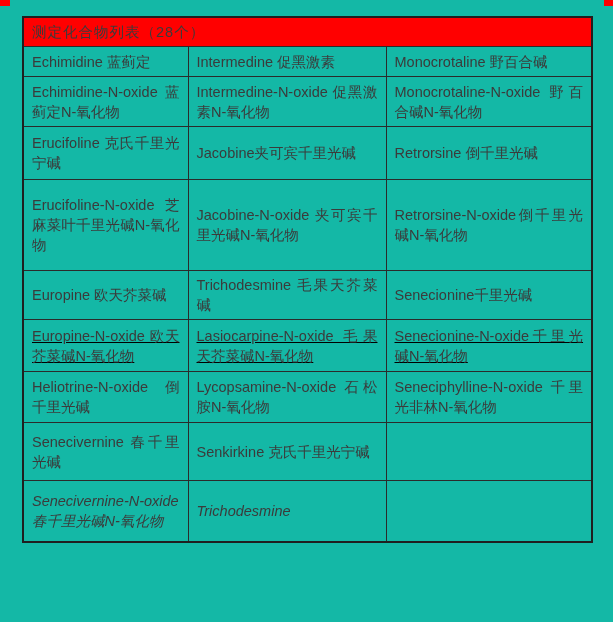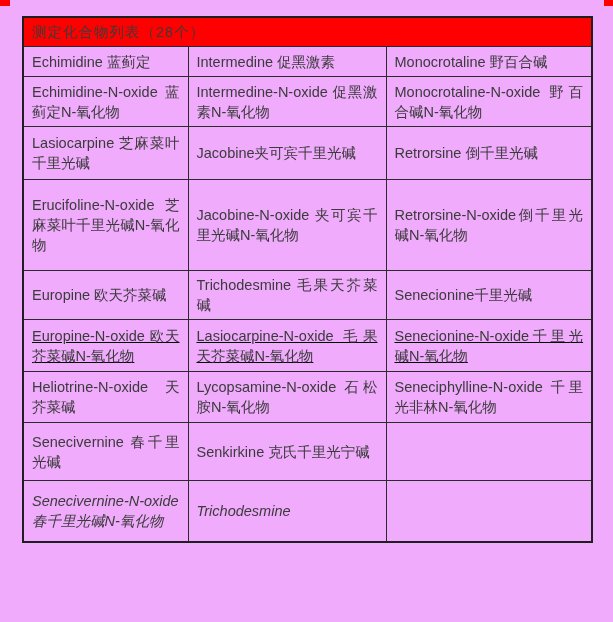--- a/index.html
+++ b/index.html
@@ -5,21 +5,21 @@
   html, body {
     margin: 0;
     padding: 0;
     background: #ffffff;
     font-family: "Liberation Sans", "DejaVu Sans", sans-serif;
   }
   #canvas {
     position: relative;
     width: 613px;
     height: 622px;
-    background: #f0abfc;
+    background: #14b8a6;
     overflow: hidden;
   }
   .corner-frag {
     position: absolute;
     top: 0;
     height: 6px;
     background: #ff0000;
   }
   #corner-left { left: 0; width: 10px; }
   #corner-right { right: 0; width: 9px; }
@@ -87,41 +87,41 @@
         <td>Echimidine 蓝蓟定</td>
         <td>Intermedine 促黑激素</td>
         <td>Monocrotaline 野百合碱</td>
       </tr>
       <tr class="h53">
         <td>Echimidine-N-oxide 蓝蓟定N-氧化物</td>
         <td>Intermedine-N-oxide 促黑激素N-氧化物</td>
         <td>Monocrotaline-N-oxide 野百合碱N-氧化物</td>
       </tr>
       <tr class="h56">
-        <td>Lasiocarpine 芝麻菜叶千里光碱</td>
+        <td>Erucifoline 克氏千里光宁碱</td>
         <td>Jacobine夹可宾千里光碱</td>
         <td>Retrorsine 倒千里光碱</td>
       </tr>
       <tr class="h94">
         <td>Erucifoline-N-oxide 芝麻菜叶千里光碱N-氧化物</td>
         <td>Jacobine-N-oxide 夹可宾千里光碱N-氧化物</td>
         <td>Retrorsine-N-oxide倒千里光碱N-氧化物</td>
       </tr>
       <tr class="h30">
         <td>Europine 欧天芥菜碱</td>
         <td>Trichodesmine 毛果天芥菜碱</td>
         <td>Senecionine千里光碱</td>
       </tr>
       <tr class="h55">
         <td>Europine-N-oxide 欧天芥菜碱N-氧化物</td>
         <td>Lasiocarpine-N-oxide 毛果天芥菜碱N-氧化物</td>
         <td>Senecionine-N-oxide千里光碱N-氧化物</td>
       </tr>
       <tr class="h54">
-        <td>Heliotrine-N-oxide 天芥菜碱</td>
+        <td>Heliotrine-N-oxide 倒千里光碱</td>
         <td>Lycopsamine-N-oxide 石松胺N-氧化物</td>
         <td>Seneciphylline-N-oxide 千里光非林N-氧化物</td>
       </tr>
       <tr class="h61">
         <td>Senecivernine 春千里光碱</td>
         <td>Senkirkine 克氏千里光宁碱</td>
         <td></td>
       </tr>
       <tr class="h64">
         <td>Senecivernine-N-oxide 春千里光碱N-氧化物</td>

